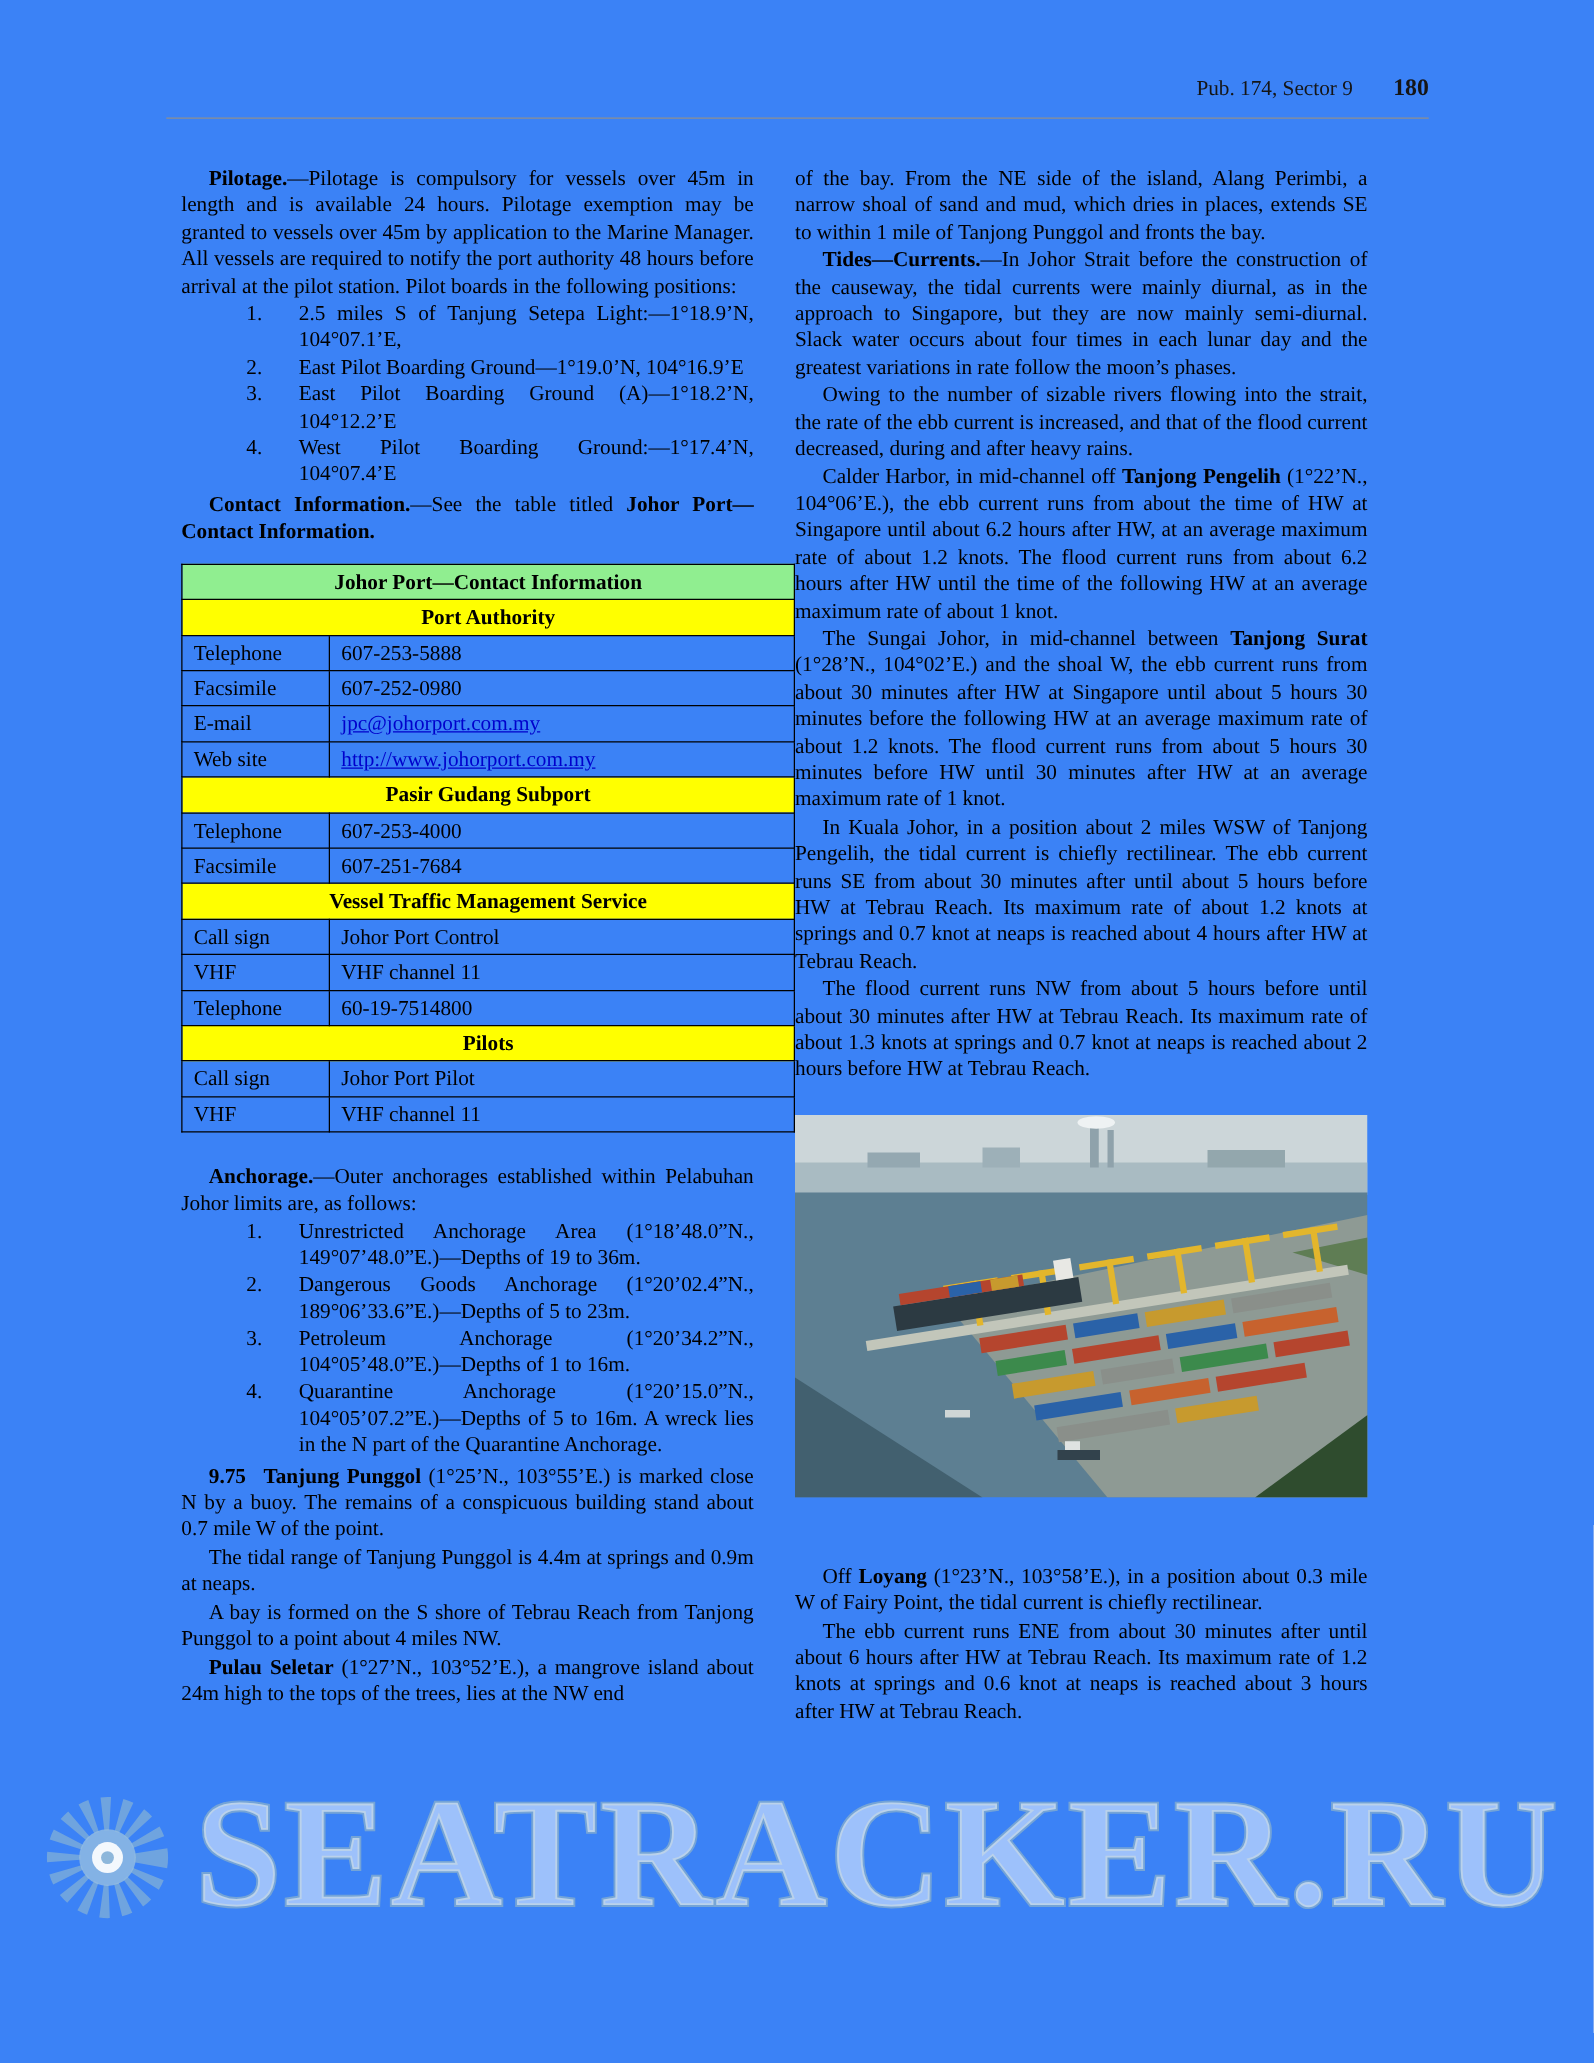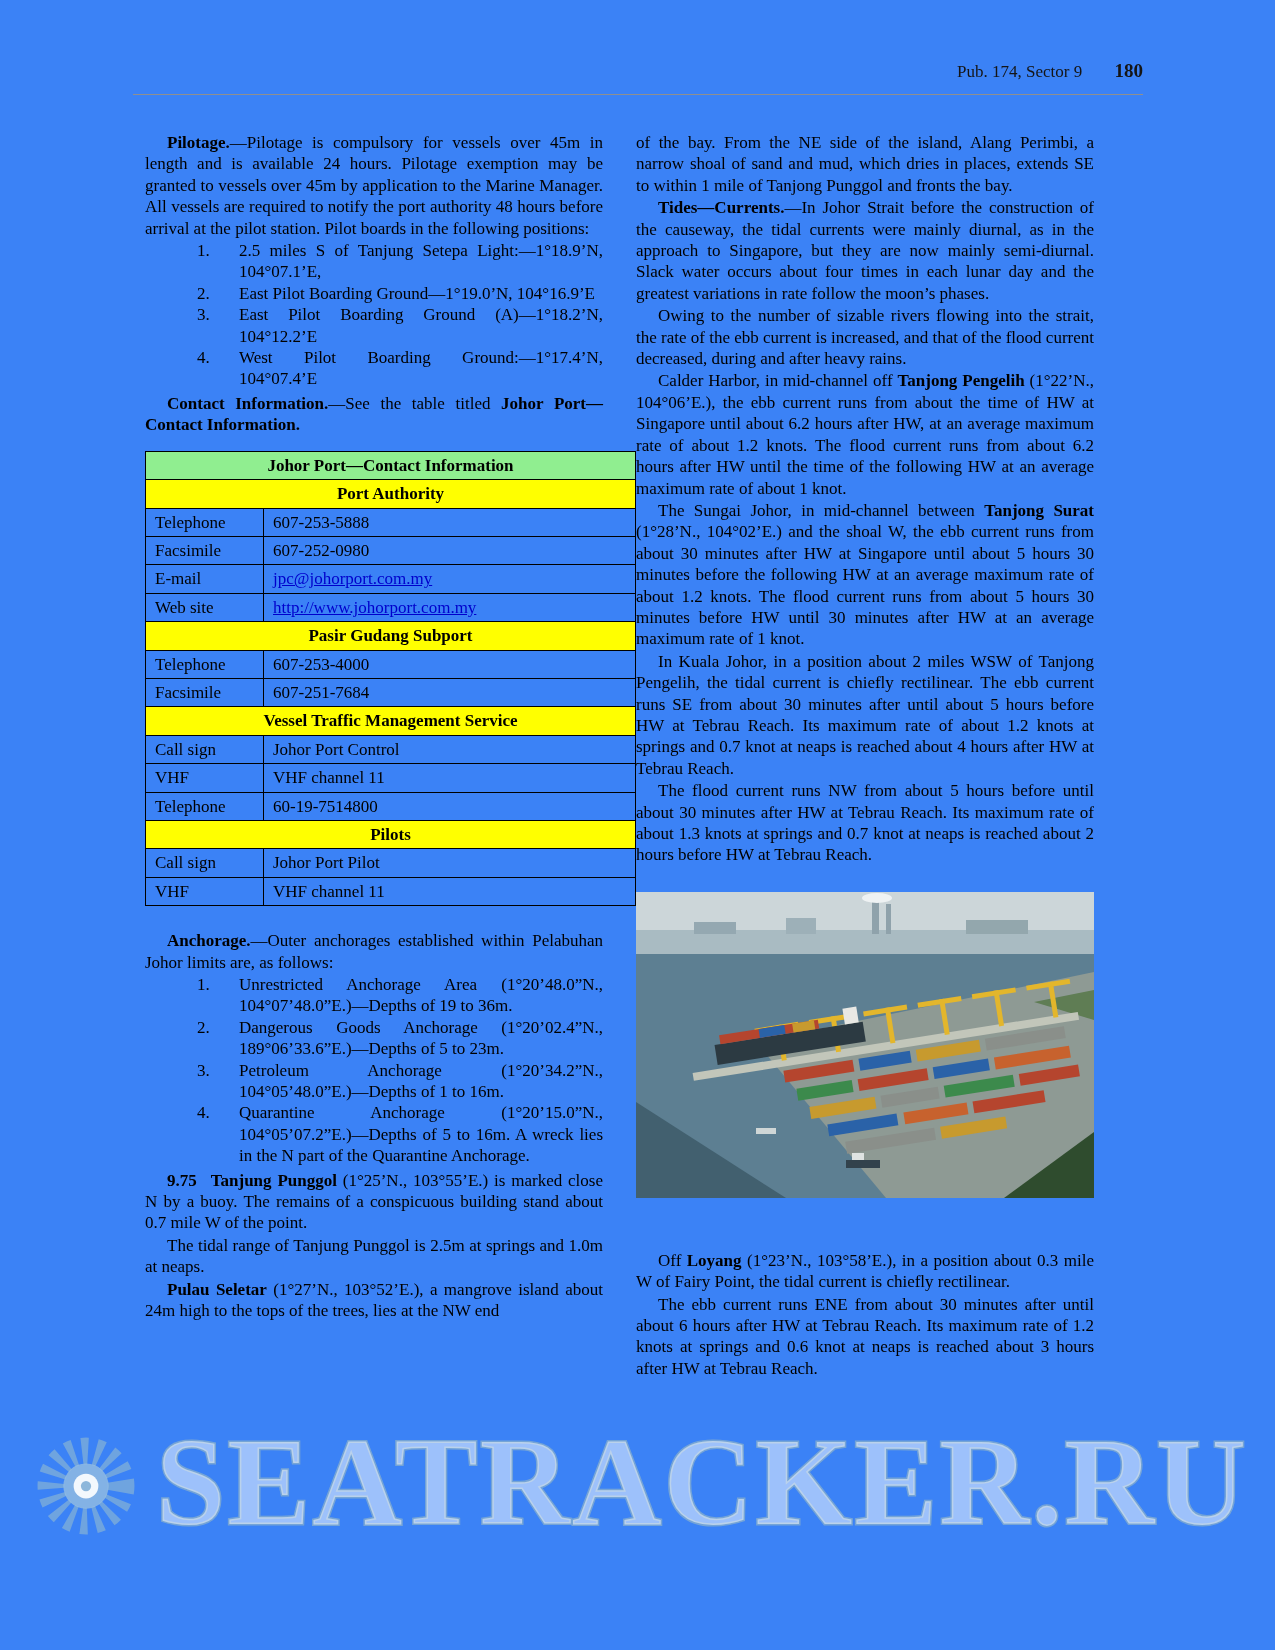--- a/index.html
+++ b/index.html
@@ -158,39 +158,40 @@
               <td class="tv">VHF channel 11</td>
             </tr>
         </tbody>
       </table>
 
       <p class="para ind"><b>Anchorage.</b><span>—Outer anchorages established within Pelabuhan Johor limits are, as follows:</span></p>
 
       <div class="nlist">
         <div class="nitem">
             <span class="n">1.</span>
-            <span class="t">Unrestricted Anchorage Area (1°20’48.0”N., 104°07’48.0”E.)—Depths of 19 to 36m.</span>
+            <span class="t">Unrestricted Anchorage Area (1°18’48.0”N., 149°07’48.0”E.)—Depths of 19 to 36m.</span>
           </div>
         <div class="nitem">
             <span class="n">2.</span>
             <span class="t">Dangerous Goods Anchorage (1°20’02.4”N., 189°06’33.6”E.)—Depths of 5 to 23m.</span>
           </div>
         <div class="nitem">
             <span class="n">3.</span>
             <span class="t">Petroleum Anchorage (1°20’34.2”N., 104°05’48.0”E.)—Depths of 1 to 16m.</span>
           </div>
         <div class="nitem">
             <span class="n">4.</span>
             <span class="t">Quarantine Anchorage (1°20’15.0”N., 104°05’07.2”E.)—Depths of 5 to 16m. A wreck lies in the N part of the Quarantine Anchorage.</span>
           </div>
       </div>
 
       <p class="para ind sec"><b class="secnum">9.75</b><b>Tanjung Punggol</b><span> (1°25’N., 103°55’E.) is marked close N by a buoy. The remains of a conspicuous building stand about 0.7 mile W of the point.</span></p>
 
-      <p class="para ind">The tidal range of Tanjung Punggol is 2.5m at springs and 1.0m at neaps.</p>
+      <p class="para ind">The tidal range of Tanjung Punggol is 4.4m at springs and 0.9m at neaps.</p>
+      <p class="para ind">A bay is formed on the S shore of Tebrau Reach from Tanjong Punggol to a point about 4 miles NW.</p>
 
       <p class="para ind"><b>Pulau Seletar</b><span> (1°27’N., 103°52’E.), a mangrove island about 24m high to the tops of the trees, lies at the NW end</span></p>
     </div>
 
     <div class="col">
 
       <p class="para">of the bay. From the NE side of the island, Alang Perimbi, a narrow shoal of sand and mud, which dries in places, extends SE to within 1 mile of Tanjong Punggol and fronts the bay.</p>
 
       <p class="para ind"><b>Tides—Currents.</b><span>—In Johor Strait before the construction of the causeway, the tidal currents were mainly diurnal, as in the approach to Singapore, but they are now mainly semi-diurnal. Slack water occurs about four times in each lunar day and the greatest variations in rate follow the moon’s phases.</span></p>
 

